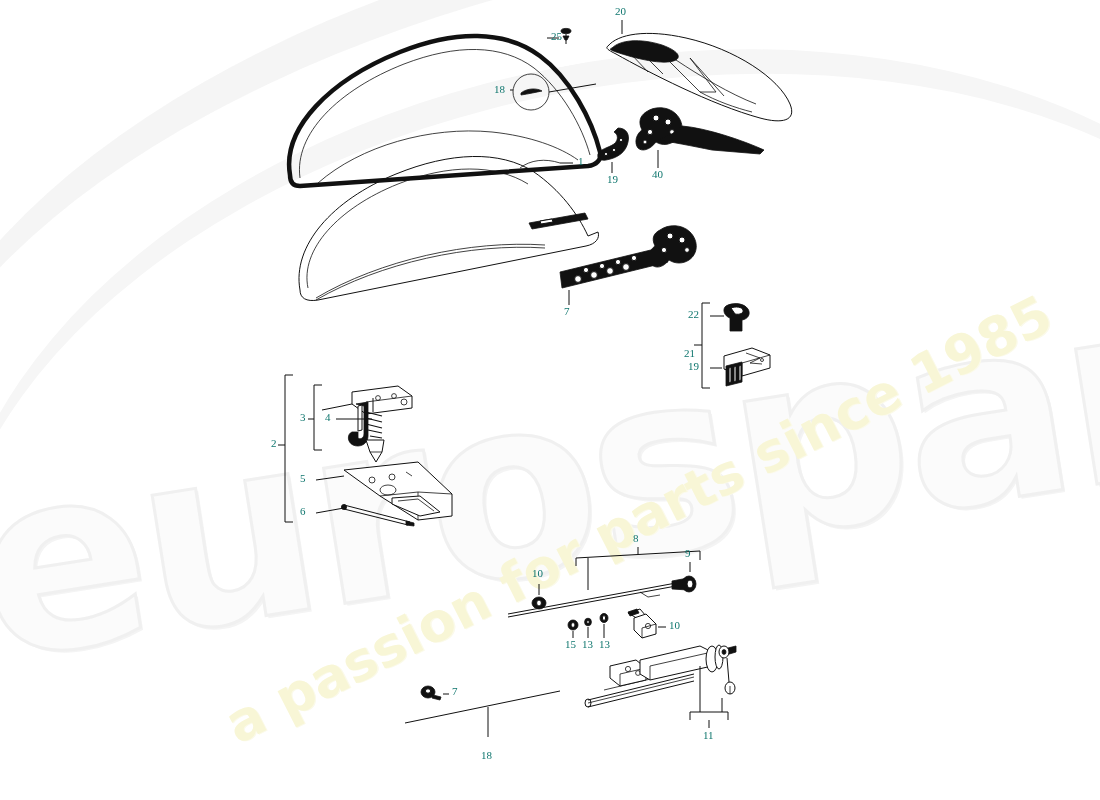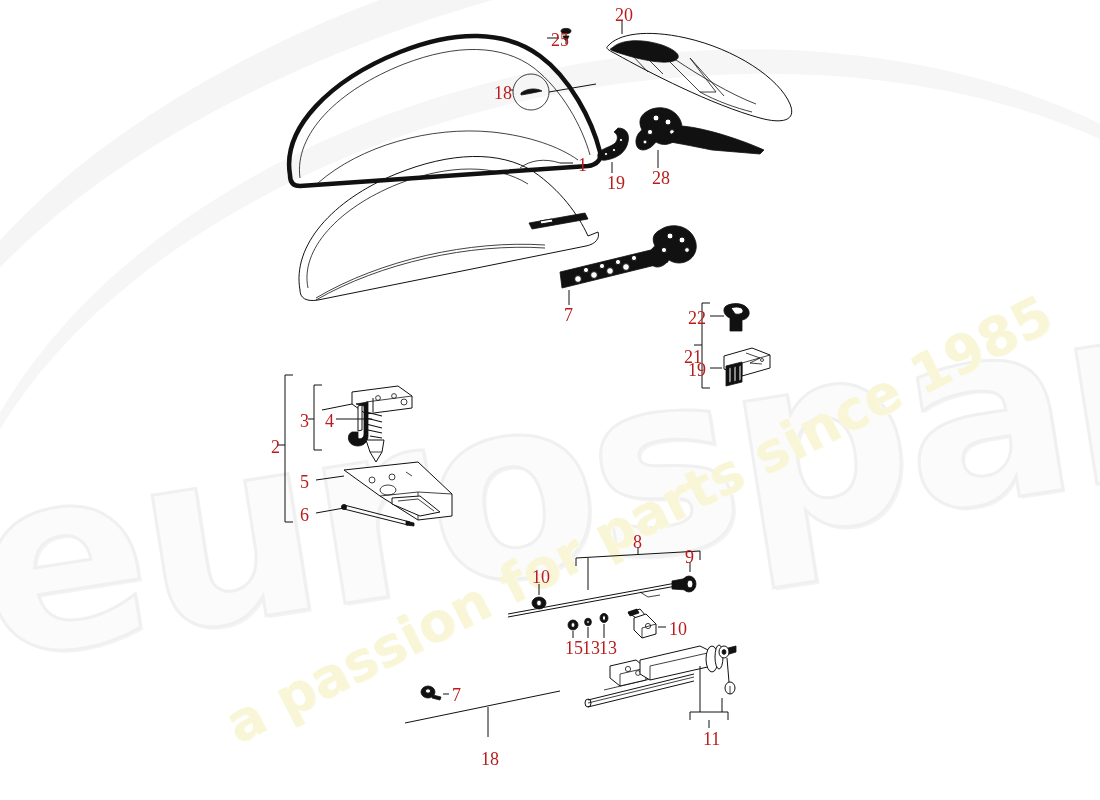--- a/index.html
+++ b/index.html
@@ -59,22 +59,22 @@
     transform-origin:left top;
     left:215px;top:700px;
     text-shadow:1px 1px 0 #fbfaea;
   }
 
   
   svg.draw{position:absolute;left:0;top:0;width:1100px;height:800px;}
   .num{
     position:absolute;
     font-family:"Liberation Serif", serif;
-    font-size:18px;
-    color:#b91c1c;
+    font-size:11px;
+    color:#0f766e;
     line-height:1;
     white-space:nowrap;
   }
 </style>
 </head>
 <body>
 
 <div id="stage">
 
   <div class="wm-layer">
@@ -384,17 +384,17 @@
     <span class="num" style="left:582px;top:639px">13</span>
     <span class="num" style="left:565px;top:639px">15</span>
     <span class="num" style="left:481px;top:750px">18</span>
     <span class="num" style="left:452px;top:686px">7</span>
     <span class="num" style="left:494px;top:84px">18</span>
     <span class="num" style="left:607px;top:174px">19</span>
     <span class="num" style="left:615px;top:6px">20</span>
     <span class="num" style="left:684px;top:348px">21</span>
     <span class="num" style="left:688px;top:309px">22</span>
     <span class="num" style="left:688px;top:361px">19</span>
-    <span class="num" style="left:652px;top:169px">28</span>
+    <span class="num" style="left:652px;top:169px">40</span>
     <span class="num" style="left:551px;top:31px">25</span>
   </div>
 
 </div>
 
 </body></html>

